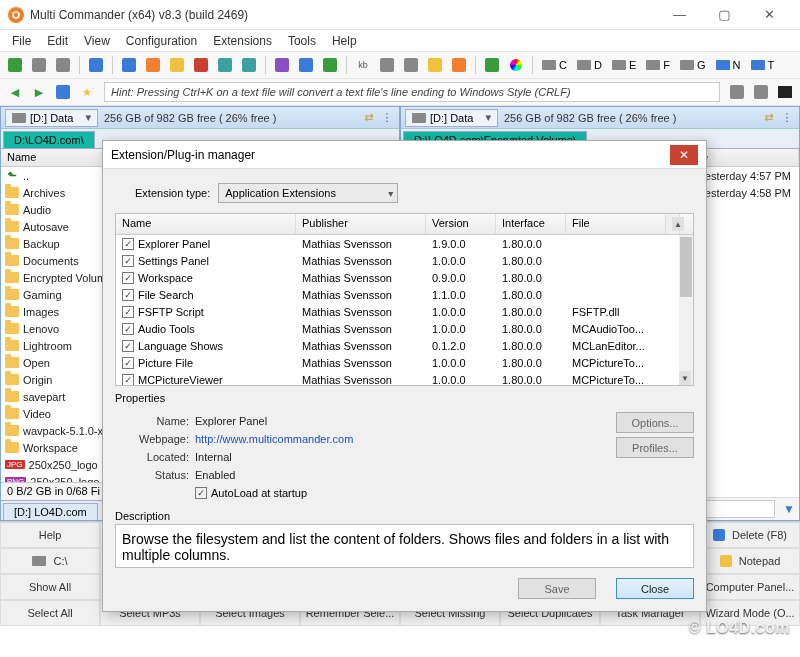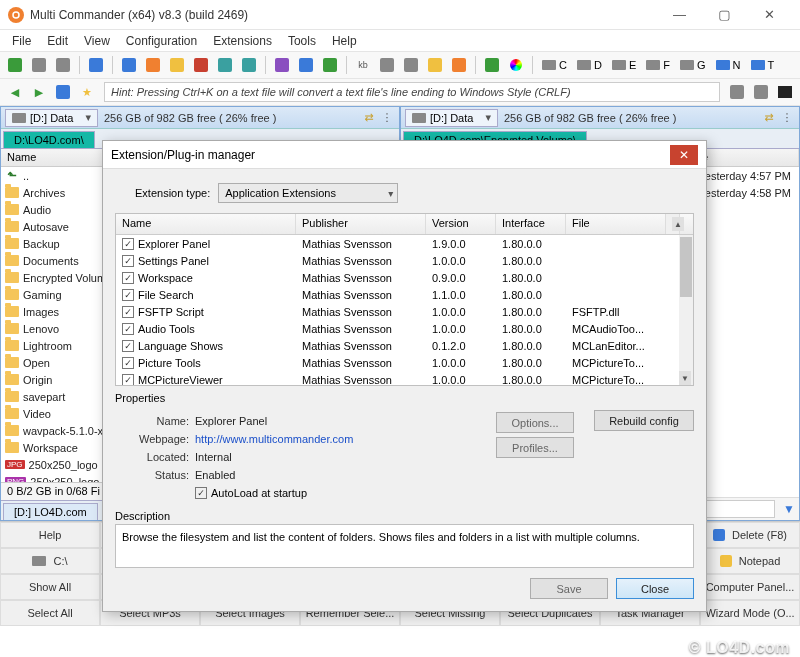--- a/index.html
+++ b/index.html
@@ -84,25 +84,25 @@
 .prop-row .pval { color: #222; }
 .prop-row .pval.link { color: #1a4fc9; }
 .prop-row .autoload { display: flex; align-items: center; gap: 4px; margin-left: 80px; }
 .props-btns { display: flex; flex-direction: column; gap: 4px; margin-left: 10px; }
 .dlg-btn { width: 78px; height: 21px; border: 1px solid #adadad; background: #e1e1e1; font-size: 11px; color:#666; display:flex; align-items:center; justify-content:center; }
 .dlg-btn.active { color:#222; }
 .dlg-btn.primary { background: linear-gradient(#e5f1fb,#cde6f7); border-color:#3c8fd9; color:#222; }
 .rebuild { width: 100px; }
 
 .desc-label { font-size: 11px; margin-top: 8px; }
-.desc-box { border: 1px solid #c0c0c0; background: #fff; padding: 6px; font-size: 11px; height: 44px; margin-top: 2px; }
-.dlg-footer { display: flex; justify-content: flex-end; gap: 8px; margin-top: 10px; }
-
-
-.watermark { position: absolute; right: 10px; bottom: 0; color: rgba(255,255,255,0.85); font-size: 16px; font-weight: 600; text-shadow: 0 1px 2px rgba(0,0,0,0.6); letter-spacing: 0.5px; }
+.desc-box { border: 1px solid #c0c0c0; background: #fff; padding: 6px; font-size: 14px; height: 44px; margin-top: 2px; }
+.dlg-footer { display: flex; justify-content: flex-end; gap: 20px; margin-top: 10px; }
+
+
+.watermark { position: absolute; right: 10px; bottom: 20px; color: rgba(255,255,255,0.85); font-size: 16px; font-weight: 600; text-shadow: 0 1px 2px rgba(0,0,0,0.6); letter-spacing: 0.5px; }
 
 
 .ic { width:14px; height:14px; display:inline-block; border-radius:2px; }
 .ic.orange{background:#f08030;} .ic.green{background:#3a9b3a;} .ic.blue{background:#3a7ad9;} .ic.yellow{background:#f0c040;} .ic.red{background:#c84030;} .ic.purple{background:#8a4fc0;} .ic.teal{background:#3aa0a0;} .ic.gray{background:#888;}
 
 .filter-ico { color:#3a7ad9; font-size:12px; margin-left:4px;}
 .address-bar { border:1px solid #ccc; height:18px; flex:1; background:#fff; }
 .right-area { display:flex; align-items:center; padding:2px 4px; gap:4px; background:#f5f5f5; border-top:1px solid #ddd;}
 </style>
 </head>
@@ -599,21 +599,21 @@
                 <span>Language Shows</span>
               </div>
               <div class="gc">Mathias Svensson</div>
               <div class="gc">0.1.2.0</div>
               <div class="gc">1.80.0.0</div>
               <div class="gc">MCLanEditor...</div>
             </div>
             <div class="grow">
               <div class="gc first">
                 <span class="chk">✓</span>
-                <span>Picture Tools</span>
+                <span>Picture File</span>
               </div>
               <div class="gc">Mathias Svensson</div>
               <div class="gc">1.0.0.0</div>
               <div class="gc">1.80.0.0</div>
               <div class="gc">MCPictureTo...</div>
             </div>
             <div class="grow">
               <div class="gc first">
                 <span class="chk">✓</span>
                 <span>MCPictureViewer</span>
@@ -659,23 +659,20 @@
                   <span>AutoLoad at startup</span>
                 </span>
               </div>
           </div>
           <div class="props-btns">
             <div class="dlg-btn">Options...</div>
             <div class="dlg-btn">Profiles...</div>
           </div>
         </div>
       </div>
-      <div style="padding:24px 0 0 20px;">
-        <div class="dlg-btn active rebuild">Rebuild config</div>
-      </div>
     </div>
 
     <div class="desc-label">Description</div>
     <div class="desc-box">Browse the filesystem and list the content of folders. Shows files and folders in a list with multiple columns.</div>
 
     <div class="dlg-footer">
       <div class="dlg-btn">Save</div>
       <div class="dlg-btn primary">Close</div>
     </div>
   </div>

